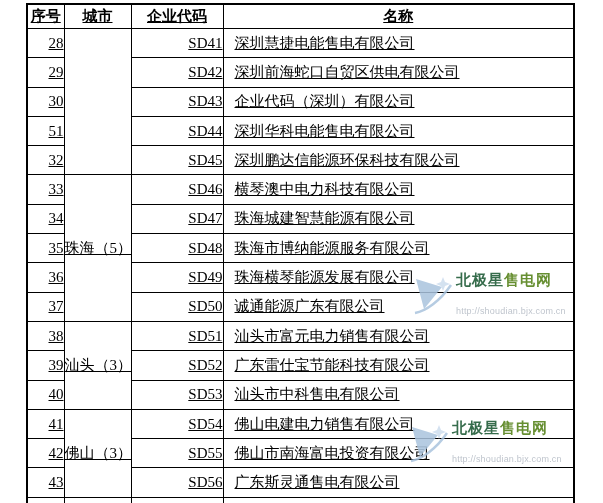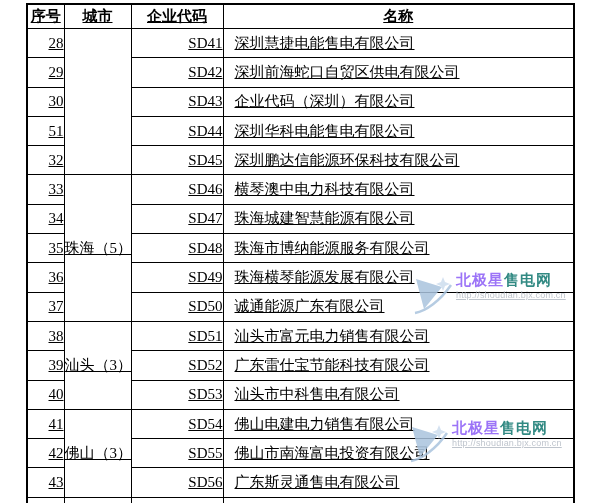--- a/index.html
+++ b/index.html
@@ -33,25 +33,25 @@
     opacity:.85;pointer-events:none;z-index:5;
   }
   .wm1{left:414px;top:271px;}
   .wm2{left:410px;top:419px;}
   .wm-logo{display:block;width:40px;height:42px;margin-top:2px;flex:0 0 auto;}
   .wm-text{display:flex;flex-direction:column;margin-left:2px;}
   .wm-title{
     font-family:"Liberation Sans","DejaVu Sans",sans-serif;
     font-weight:bold;font-size:15px;letter-spacing:1px;line-height:17px;white-space:nowrap;
   }
-  .wm-gray{color:#8b5cf6;}
-  .wm-red{color:#0f766e;}
+  .wm-gray{color:#14532d;}
+  .wm-red{color:#4d7c0f;}
   .wm-url{
     font-family:"Liberation Sans","DejaVu Sans",sans-serif;
-    font-size:9px;color:#b3bac4;letter-spacing:.2px;margin-top:2px;white-space:nowrap;text-decoration:underline;
+    font-size:9px;color:#b3bac4;letter-spacing:.2px;margin-top:18px;white-space:nowrap;
   }
 </style>
 </head>
 <body>
 
 <div class="screen">
 
   <div class="table-clip">
     <table class="company-table">
       <colgroup>

